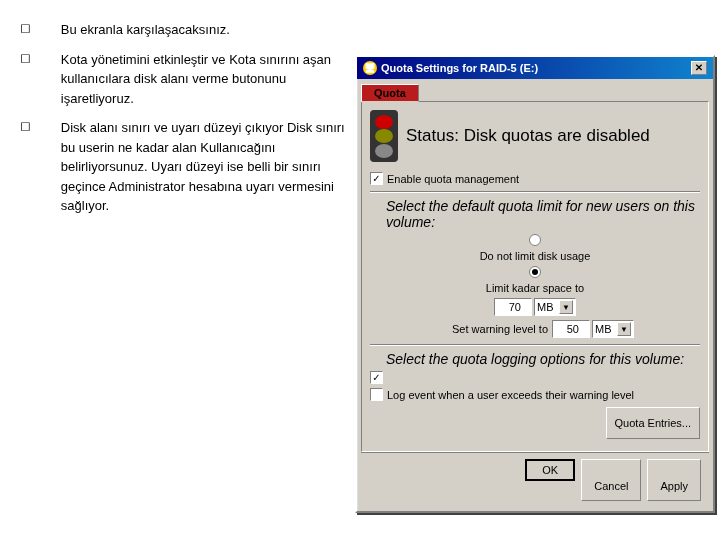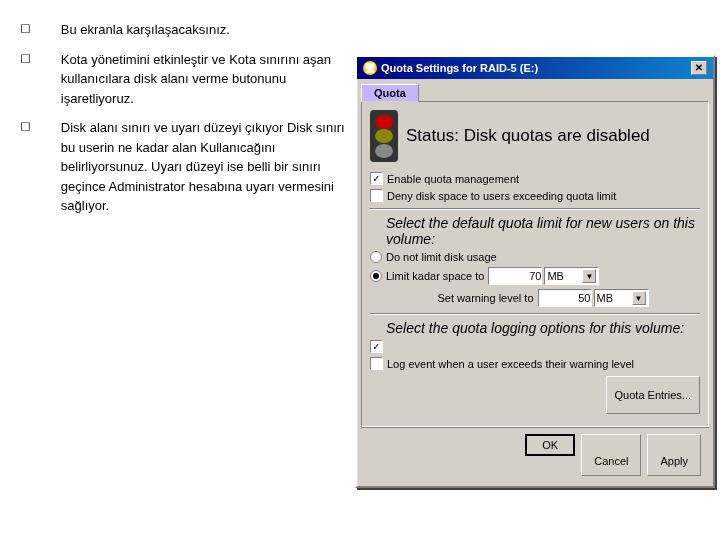--- a/index.html
+++ b/index.html
@@ -112,21 +112,21 @@
       border-color: #ffffff #808080 #d4d0c8 #ffffff;
       padding: 2px 12px;
       font-size: 11px;
       cursor: pointer;
       margin-right: 2px;
       position: relative;
       bottom: -1px;
     }
 
     .tab.active {
-      background: #c4b5fd;
+      background: #b91c1c;
       border-bottom-color: #d4d0c8;
       font-weight: bold;
       z-index: 1;
     }
 
     
     .tab-content {
       border: 1px solid;
       border-color: #808080 #ffffff #ffffff #808080;
       background: #d4d0c8;
@@ -198,20 +198,21 @@
       font-style: italic;
     }
 
     
     .radio-row {
       display: flex;
       align-items: center;
       gap: 4px;
       margin-bottom: 4px;
       font-size: 11px;
+      flex-direction: column;
     }
 
     .win-radio {
       width: 12px;
       height: 12px;
       border-radius: 50%;
       border: 1px solid #808080;
       background: #ffffff;
       display: inline-flex;
       align-items: center;
@@ -236,33 +237,33 @@
       font-size: 11px;
       padding-left: 16px;
       justify-content: center;
     }
 
     .win-input {
       border: 1px solid;
       border-color: #808080 #ffffff #ffffff #808080;
       background: #ffffff;
       font-size: 11px;
-      width: 54px;
+      width: 38px;
       height: 18px;
       text-align: right;
-      padding-right: 0;
+      padding-right: 10px;
     }
 
     .win-select {
       border: 1px solid;
       border-color: #808080 #ffffff #ffffff #808080;
       background: #ffffff;
       font-size: 11px;
       height: 18px;
-      width: 55px;
+      width: 42px;
       display: flex;
       align-items: center;
       justify-content: space-between;
       padding: 0 2px;
     }
 
     .dropdown-arrow {
       width: 14px;
       height: 14px;
       background: #d4d0c8;
@@ -291,21 +292,21 @@
     
     .quota-entries-btn {
       background: #d4d0c8;
       border: 1px solid;
       border-color: #ffffff #808080 #808080 #ffffff;
       font-size: 11px;
       padding: 2px 8px;
       cursor: pointer;
       display: block;
       margin: 6px 0 4px auto;
-      height: 38px;
+      height: 32px;
     }
 
     
     .dialog-buttons {
       display: flex;
       justify-content: flex-end;
       gap: 6px;
       padding: 6px 8px 6px 8px;
       border-top: 1px solid #808080;
     }
@@ -369,24 +370,20 @@
           <div class="light yellow"></div>
           <div class="light green"></div>
         </div>
         <span class="status-text">Status: Disk quotas are disabled</span>
       </div>
 
       <div class="checkbox-row">
         <div class="win-checkbox">✓</div>
         <span>Enable quota management</span>
       </div>
-      <div class="checkbox-row">
-        <div class="win-checkbox"></div>
-        <span>Deny disk space to users exceeding quota limit</span>
-      </div>
 
       <div class="divider"></div>
 
       <div class="section-label">Select the default quota limit for new users on this volume:</div>
 
       <div class="radio-row">
         <div class="win-radio"></div>
         <span>Do not limit disk usage</span>
       </div>
 

